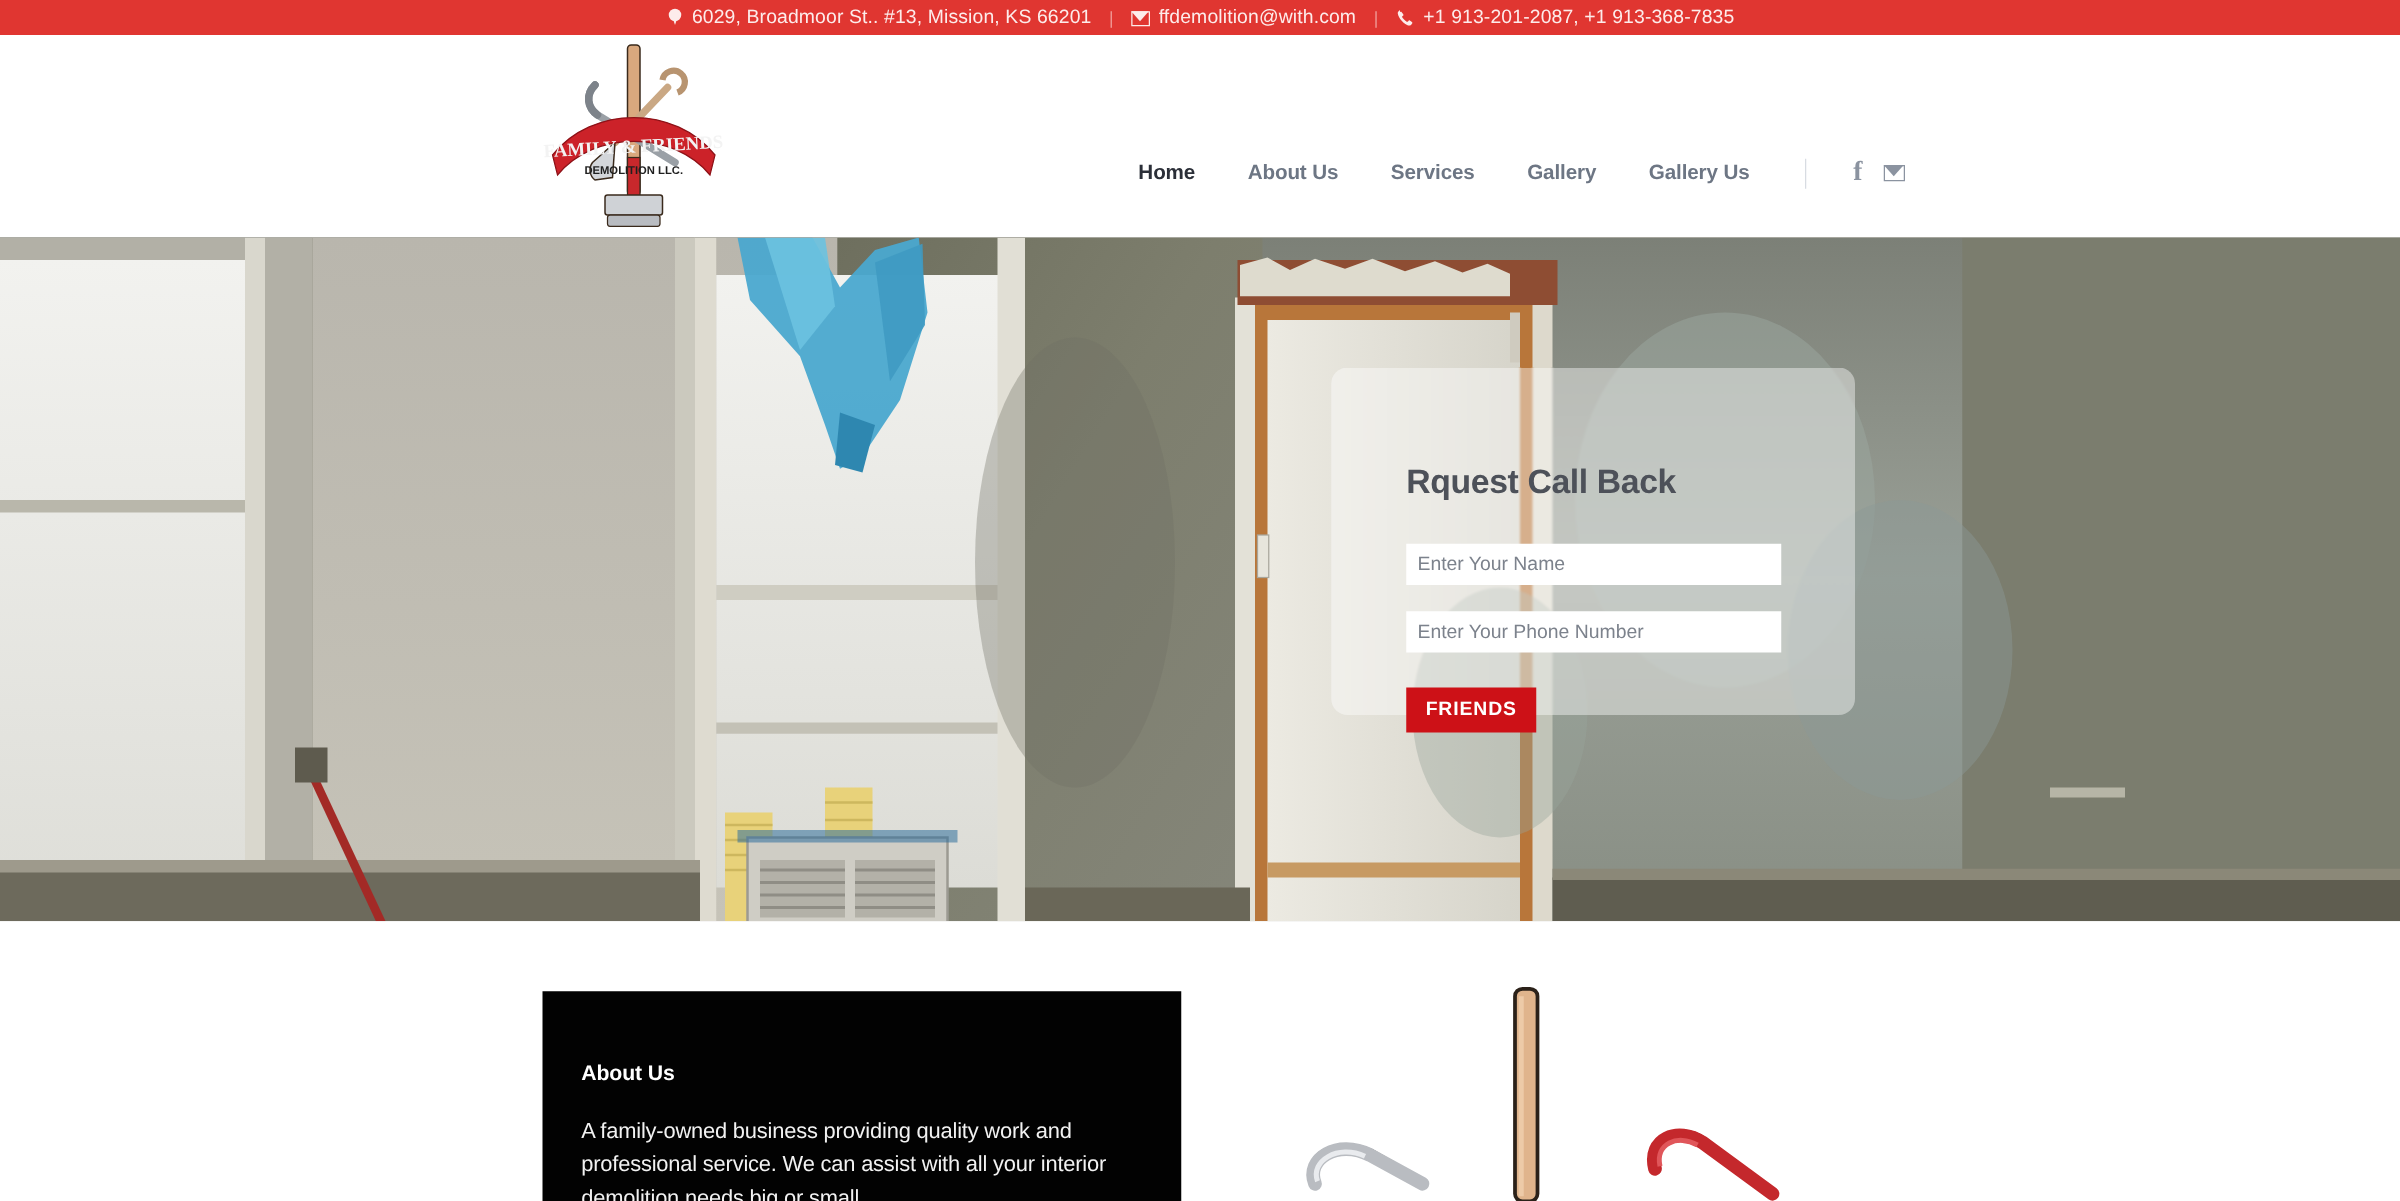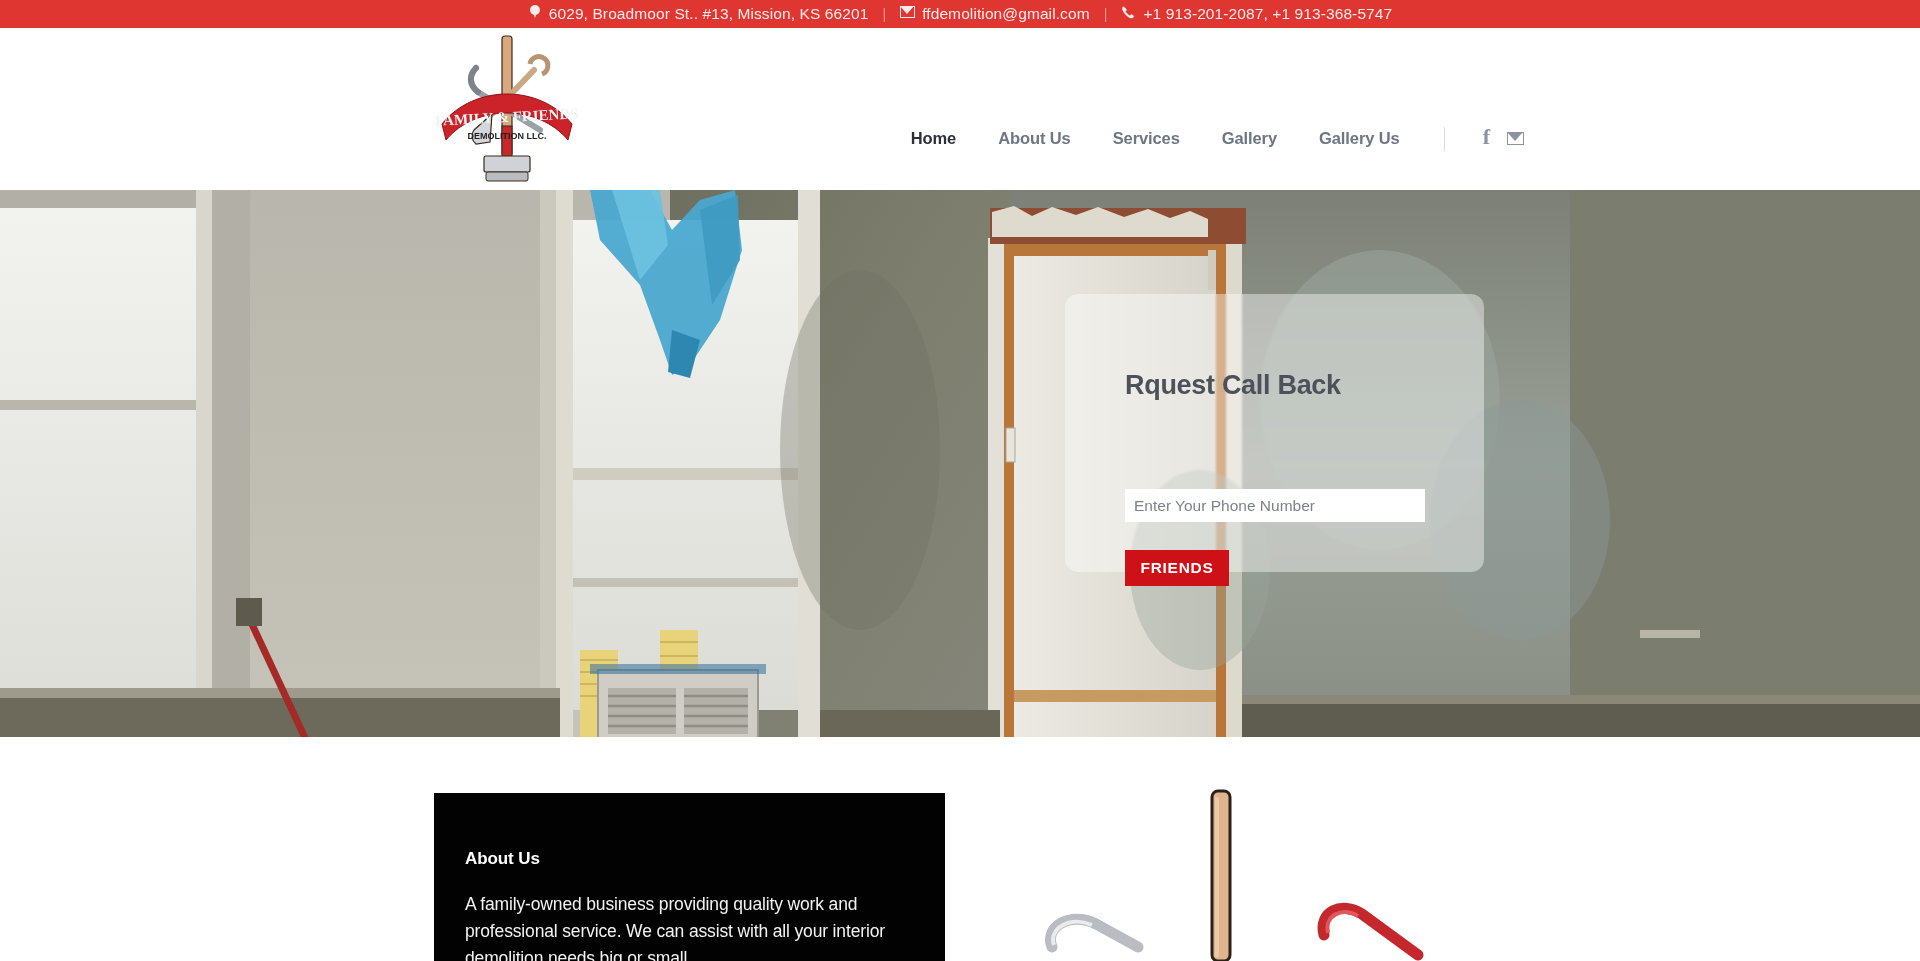--- a/index.html
+++ b/index.html
@@ -17,21 +17,21 @@
     height:28px;
     background:#e03631;
     display:flex;
     align-items:center;
     justify-content:center;
     gap:0px;
     color:#fdeceb;
     font-size:15.5px;
     letter-spacing:0.1px;
   }
-  .tb-item { display:flex; gap:7px; white-space:nowrap; }
+  .tb-item { display:flex; align-items:center; gap:7px; white-space:nowrap; }
   .tb-sep { color:#f2a6a2; margin:0 14px; font-size:14px; opacity:.85; }
   .tb-ico { display:inline-block; width:14px; height:15px; position:relative; flex:0 0 auto; }
 
   
   .ico-pin::before{
     content:""; position:absolute; left:2px; top:0px;
     width:10px; height:10px; border-radius:50% 50% 50% 50%;
     background:#fdeceb;
   }
   .ico-pin::after{
@@ -168,30 +168,30 @@
 <body>
 
 <div class="topbar">
   <div class="tb-item">
     <span class="tb-ico ico-pin"></span>
     <span>6029, Broadmoor St.. #13, Mission, KS 66201</span>
   </div>
   <span class="tb-sep">|</span>
   <div class="tb-item">
     <span class="ico-mail"></span>
-    <span>ffdemolition@gmail.com</span>
+    <span>ffdemolition@with.com</span>
   </div>
   <span class="tb-sep">|</span>
   <div class="tb-item">
     <span class="tb-ico ico-phone">
       <svg viewBox="0 0 16 16" width="15" height="15">
           <path d="M3.2 1.2c-.8.2-1.7 1.2-1.9 2.1-.2 1.3.7 3.6 2.2 5.6 1.6 2.2 3.9 4.1 5.7 4.9 1.4.6 2.5.6 3.3 0 .6-.4 1.3-1.5 1.3-1.9 0-.3-2.3-2-2.7-2-.2 0-.6.3-.9.7-.6.7-.7.7-1.3.4C7.6 10.4 5.5 8.3 5.1 7.3c-.2-.5-.2-.6.4-1.1.4-.3.7-.7.7-.9 0-.4-1.7-2.7-2-2.7-.1 0-.6 0-1 .1z" fill="#fdeceb"></path>
         </svg>
     </span>
-    <span>+1 913-201-2087, +1 913-368-5747</span>
+    <span>+1 913-201-2087, +1 913-368-7835</span>
   </div>
 </div>
 
 <div class="header">
 
   <div class="logo-wrap">
     <svg class="logo-svg" viewBox="0 0 146 168">
 
       <rect x="68" y="10" width="10" height="120" rx="3" fill="#d9a87e" stroke="#3a2a1c" stroke-width="1.2"></rect>
       <rect x="68" y="100" width="10" height="32" fill="#c8282c" stroke="#3a2a1c" stroke-width="1"></rect>
@@ -332,20 +332,21 @@
       <line x1="250" y1="430" x2="320" y2="580" stroke="#a32a26" stroke-width="7"></line>
       <rect x="236" y="408" width="26" height="28" fill="#5e5b4e"></rect>
 
       <rect x="30" y="560" width="120" height="18" fill="#cfcabc" opacity=".8"></rect>
       <rect x="1640" y="440" width="60" height="8" fill="#dedacc" opacity=".6"></rect>
     </svg>
   </div>
 
   <div class="form-card">
     <div class="form-title">Rquest Call Back</div>
+    <input class="field field-name" type="text" placeholder="Enter Your Name" style="">
     <input class="field field-phone" type="text" placeholder="Enter Your Phone Number" style="">
     <button class="submit-btn">FRIENDS</button>
   </div>
 </div>
 
 <div class="about-section">
   <div class="about-card">
     <div class="about-title">About Us</div>
     <div class="about-text">A family-owned business providing quality work and professional service. We can assist with all your interior demolition needs big or small.</div>
   </div>

